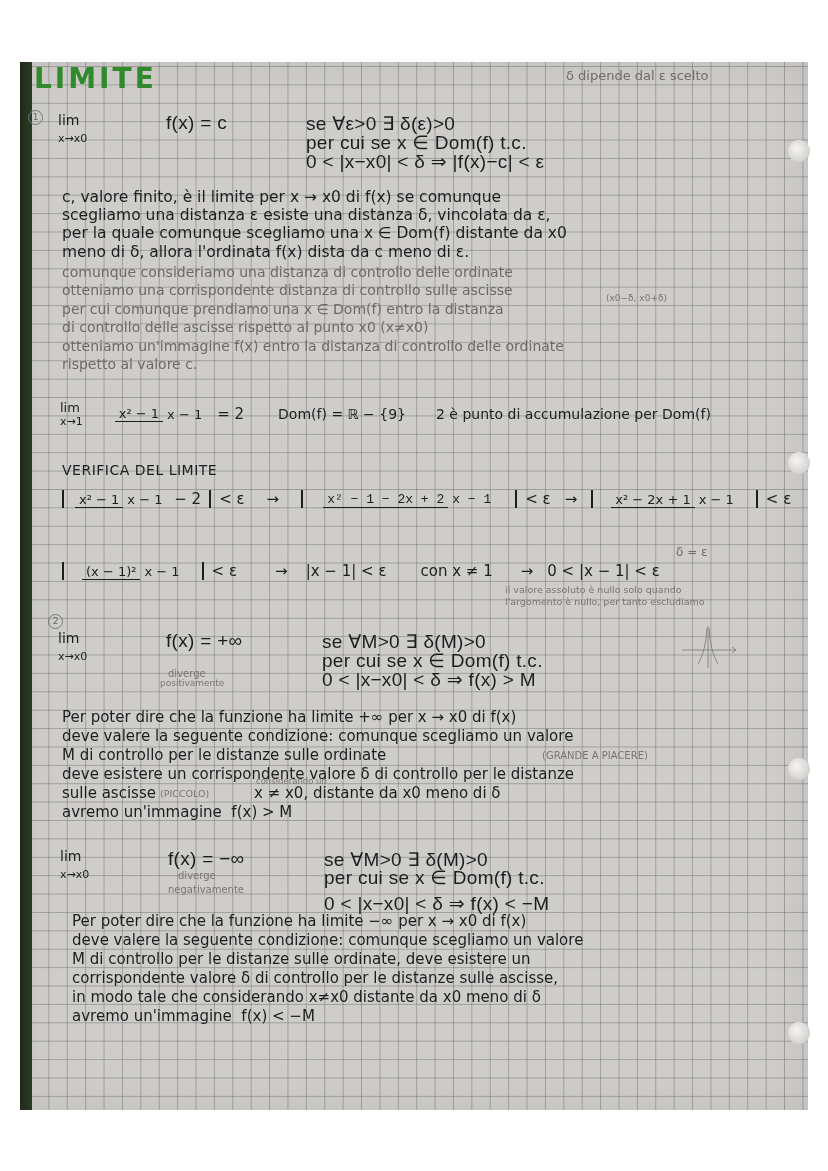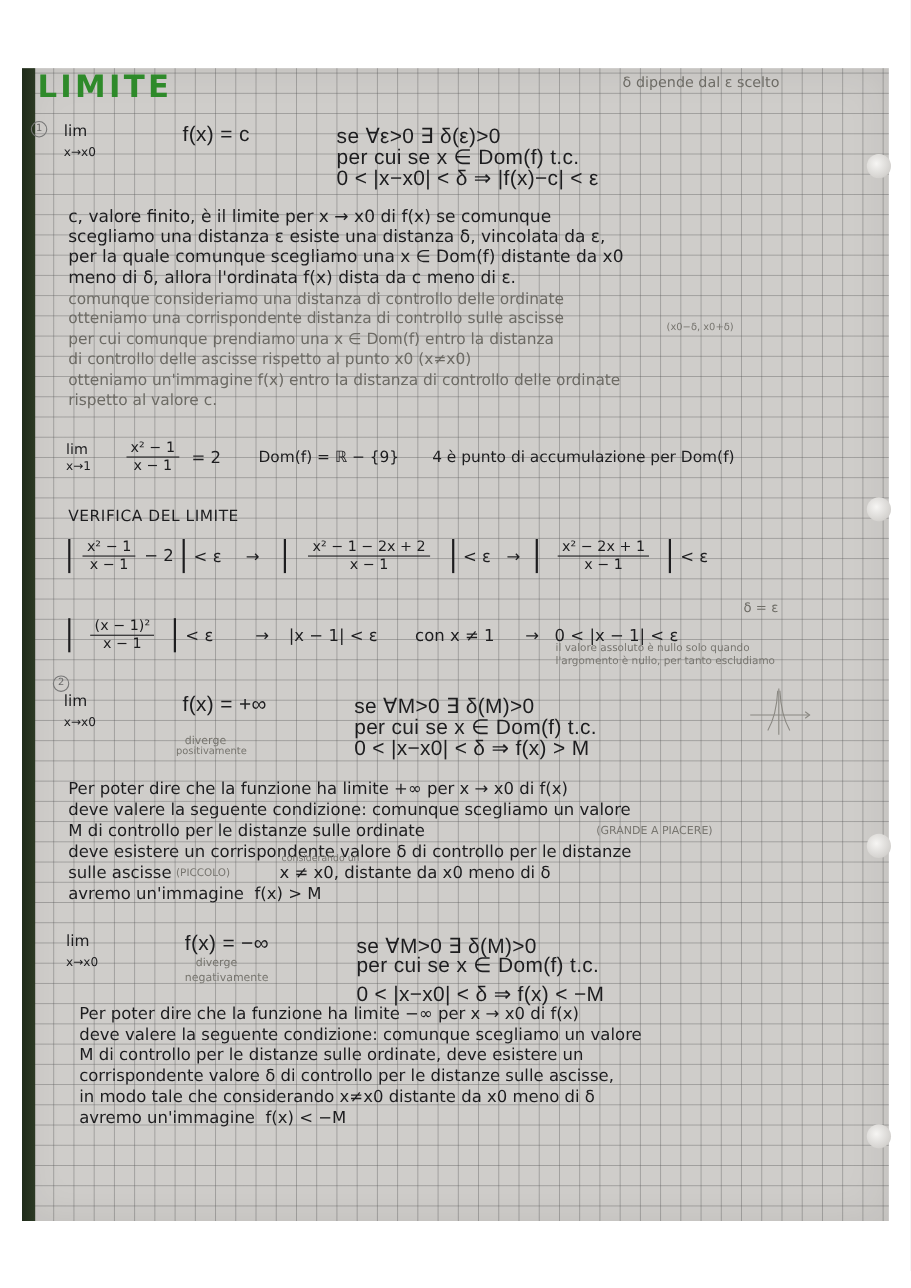--- a/index.html
+++ b/index.html
@@ -35,21 +35,21 @@
     color: #2e8a2a; letter-spacing: 3px; font-family: "DejaVu Sans", sans-serif;
   }
   .circled {
     position: absolute; width: 13px; height: 13px; border: 1px solid #777; border-radius: 50%;
     font-size: 9px; color: #666; text-align: center; line-height: 13px;
   }
   .lim { font-size: 14px; }
   .sub { font-size: 11px; }
   .para { position: absolute; left: 62px; font-size: 15.5px; line-height: 18.4px; color: #1d1d1f; white-space: pre; }
   .para-pencil { position: absolute; left: 62px; font-size: 14px; line-height: 18.4px; color: #6c6a64; white-space: pre; }
-  .frac { display: inline-flex; flex-direction: column; align-items: center; vertical-align: middle; font-size: 13px; margin: 0 3px; }
+  .frac { display: inline-flex; flex-direction: row; align-items: center; vertical-align: middle; font-size: 13px; margin: 0 3px; }
   .frac .num { border-bottom: 1.5px solid #1d1d1f; padding: 0 4px; }
   .frac .den { padding: 0 4px; }
   .absbar { display: inline-block; border-left: 2px solid #1d1d1f; border-right: 2px solid #1d1d1f; padding: 0 8px; }
   .row { position: absolute; display: flex; align-items: center; gap: 8px; font-size: 15px; color: #1d1d1f; white-space: nowrap; }
   .sketch { position: absolute; left: 680px; top: 620px; width: 60px; height: 50px; }
 </style>
 </head>
 <body>
 
 <div class="paper"></div>
@@ -87,37 +87,37 @@
   <span style="display:inline-flex; flex-direction:column; font-size:13px;">
     <span>lim</span>
     <span class="sub">x→1</span>
   </span>
   <span class="frac" style="margin-left:24px;">
     <span class="num">x² − 1</span>
     <span class="den">x − 1</span>
   </span>
   <span>= 2</span>
   <span style="margin-left:26px; font-size:14px;">Dom(f) = ℝ − {9}</span>
-  <span style="margin-left:22px; font-size:14px;">4 è punto di accumulazione per Dom(f)</span>
+  <span style="margin-left:22px; font-size:14px;">2 è punto di accumulazione per Dom(f)</span>
 </div>
 
 <div class="ink" style="left:62px; top:462px; font-size:14px; letter-spacing:0.5px;">VERIFICA DEL LIMITE</div>
 
 <div class="row" style="left:62px; top:490px;">
   <span class="absbar">
     <span class="frac">
         <span class="num">x² − 1</span>
         <span class="den">x − 1</span>
       </span>
     <span>− 2</span>
   </span>
   <span>&lt; ε</span>
   <span style="margin:0 14px;">→</span>
   <span class="absbar">
-    <span class="frac" style="margin:0 12px;">
+    <span class="frac" style="margin:0 12px;font-family:Liberation Mono, monospace;">
         <span class="num">x² − 1 − 2x + 2</span>
         <span class="den">x − 1</span>
       </span>
   </span>
   <span>&lt; ε</span>
   <span style="margin:0 6px;">→</span>
   <span class="absbar">
     <span class="frac" style="margin:0 10px;">
         <span class="num">x² − 2x + 1</span>
         <span class="den">x − 1</span>

